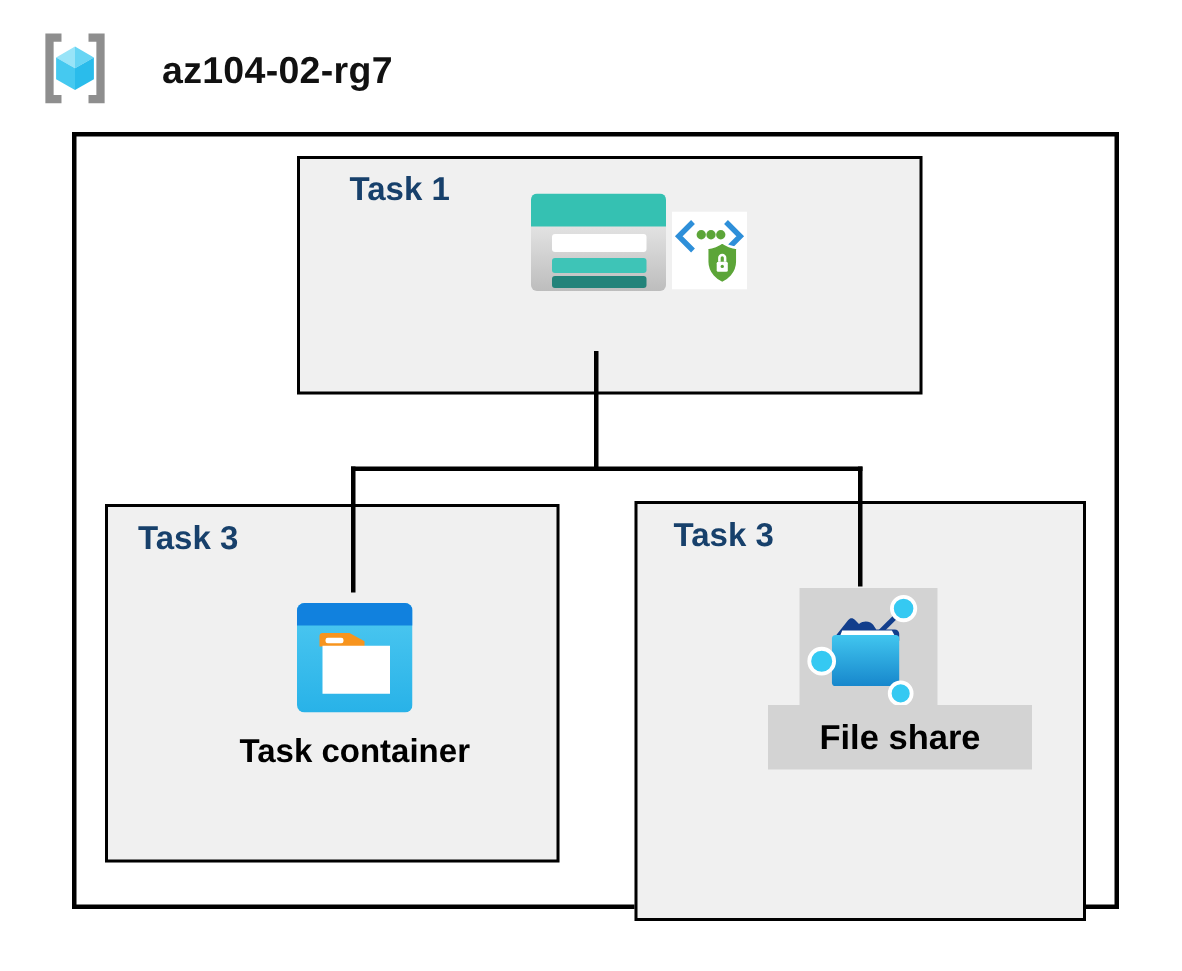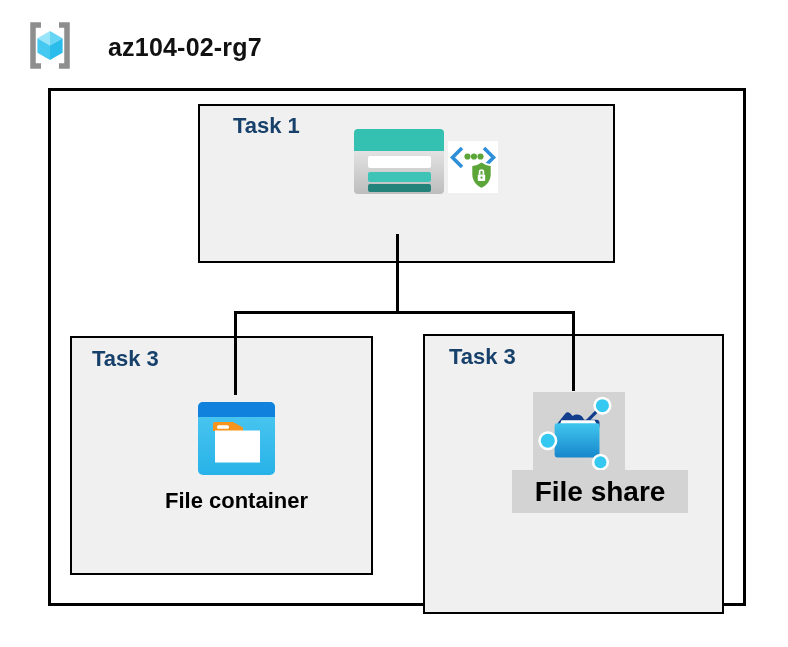--- a/index.html
+++ b/index.html
@@ -43,21 +43,21 @@
   .sas-icon     { position:absolute; left:248px; top:35px; width:50px; height:52px; }
   .blob-icon    { position:absolute; left:126px; top:64px; width:77px; height:73px; }
 
   
   .fs-icon-bg  { position:absolute; left:108px; top:56px;  width:92px;  height:82px;
                  background:var(--selection-gray,#d3d3d3); }
   .fs-label-bg { position:absolute; left:87px;  top:134px; width:176px; height:43px;
                  background:var(--selection-gray,#d3d3d3); }
   .fs-icon { position:absolute; left:2px; top:2px; width:88px; height:78px; }
   .cap-fileshare { position:absolute; left:0; right:0; top:0; line-height:43px;
-                   font-size:28px; font-weight:700; color:var(--caption-color,#000);
+                   font-size:23px; font-weight:700; color:var(--caption-color,#000);
                    text-align:center; }
 </style>
 </head>
 <body>
 
 <div class="stage">
 
   <svg class="rg-icon" viewBox="0 0 50 52">
     <path d="M16 5.5 H8 V46.5 H16" stroke="#8e8e8e" stroke-width="5.5" fill="none"></path>
     <path d="M34 5.5 H42 V46.5 H34" stroke="#8e8e8e" stroke-width="5.5" fill="none"></path>
@@ -117,21 +117,21 @@
             <stop offset="1" stop-color="#28B2E8"></stop>
         </linearGradient>
       </defs>
       <rect width="77" height="73" rx="5" fill="url(#bbg)"></rect>
       <path d="M5 0 h67 a5 5 0 0 1 5 5 v10 H0 V5 a5 5 0 0 1 5 -5 z" fill="#1181DE"></path>
       <path d="M15 29 v-7 a2 2 0 0 1 2 -2 h18 l10 5.5 v3.5 z" fill="#F7941E"></path>
       <rect x="19" y="23.2" width="12" height="3.6" rx="1.5" fill="#ffffff"></rect>
       <rect x="17" y="28.5" width="45" height="32" fill="#ffffff"></rect>
     </svg>
 
-    <div class="caption cap-blob">File container</div>
+    <div class="caption cap-blob">Task container</div>
   </div>
 
   <div class="task-box task3">
     <div class="task-label">Task 3</div>
 
     <div class="fs-icon-bg">
       <svg class="fs-icon" viewBox="0 0 84 80">
         <defs>
           <linearGradient id="fsg" x1="0" y1="0" x2="0" y2="1">
             <stop offset="0" stop-color="#41C6EF"></stop>

